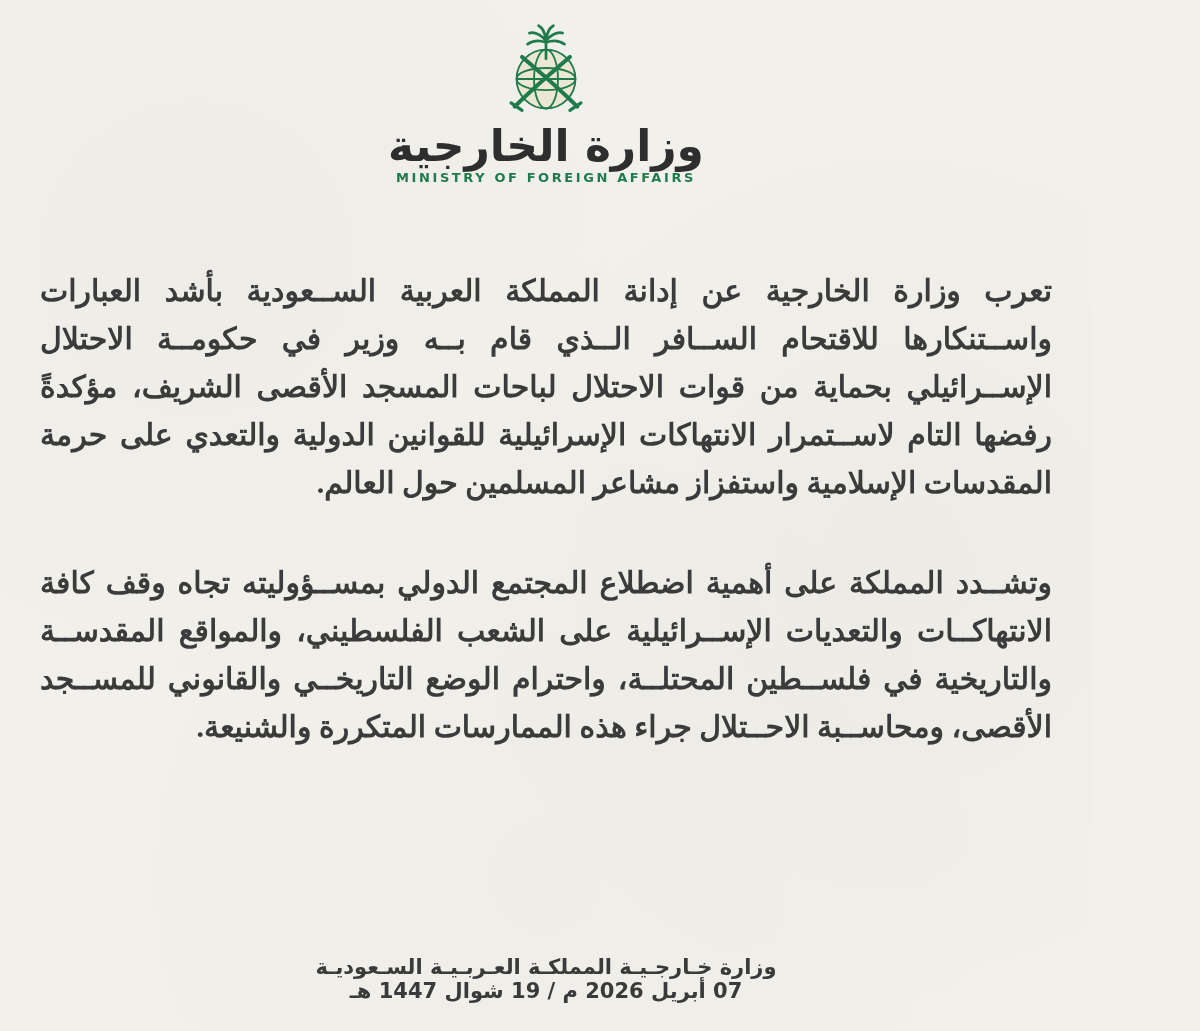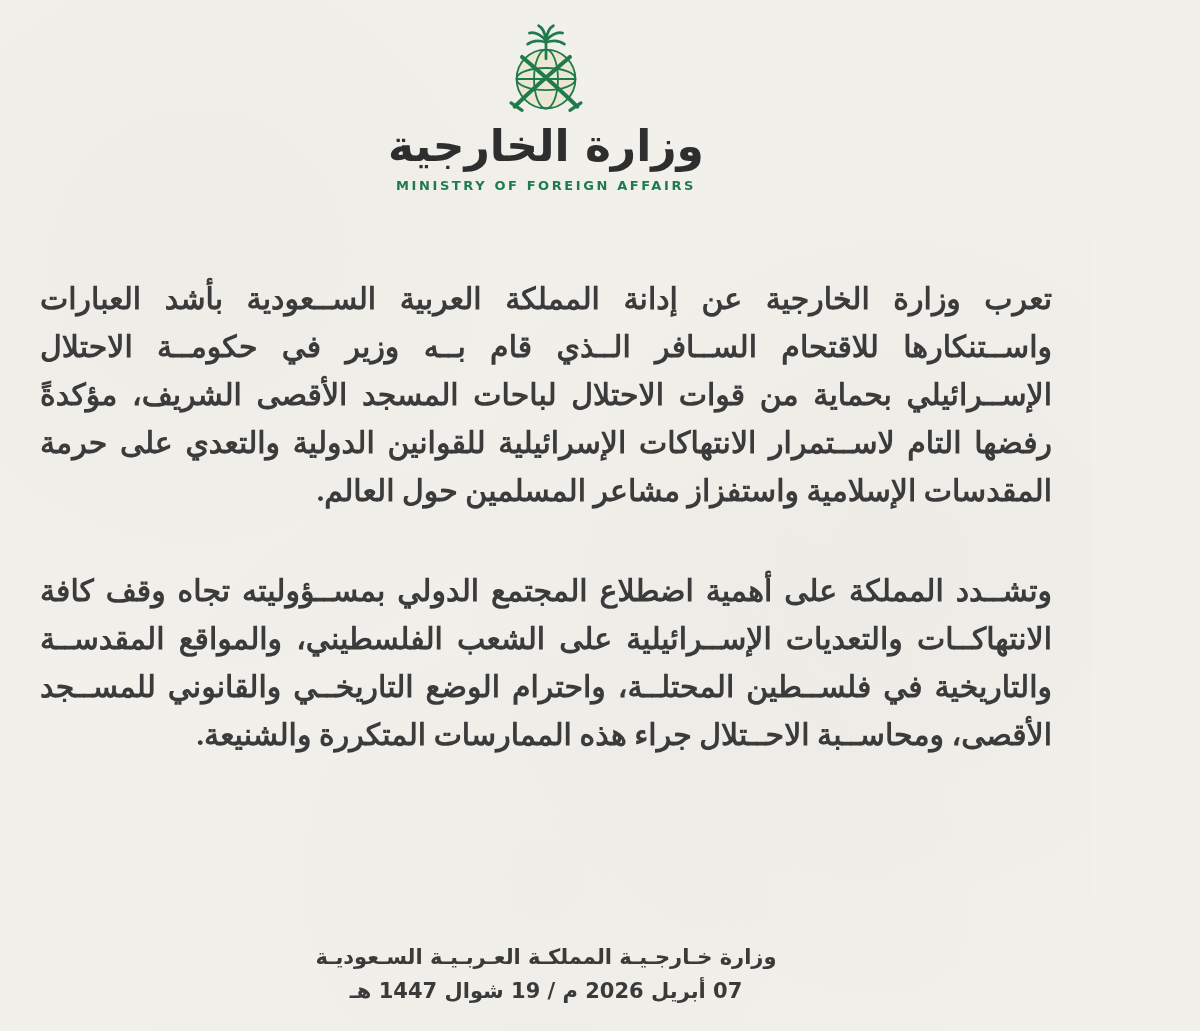--- a/index.html
+++ b/index.html
@@ -37,21 +37,20 @@
   .calligraphy {
     margin-top: 4px;
     font-size: 44px;
     font-weight: bold;
     color: #2e2e2e;
     direction: rtl;
     line-height: 1.1;
     letter-spacing: 1px;
   }
   .ministry-en {
-    margin-top: 8px;
     font-size: 13px;
     font-weight: bold;
     color: #1e7b4d;
     letter-spacing: 2.6px;
   }
   .body-text {
     width: 1012px;
     margin: 82px auto 0;
     direction: rtl;
     text-align: justify;
@@ -76,21 +75,20 @@
     text-align: center;
     direction: rtl;
     font-weight: bold;
     color: #3a3a3a;
   }
   .footer-source {
     font-size: 21px;
     letter-spacing: 0.5px;
   }
   .footer-date {
-    margin-top: 10px;
     font-size: 21px;
   }
 </style>
 </head>
 <body>
 
 <div class="page">
 
   <header class="header">
     <div class="emblem">

